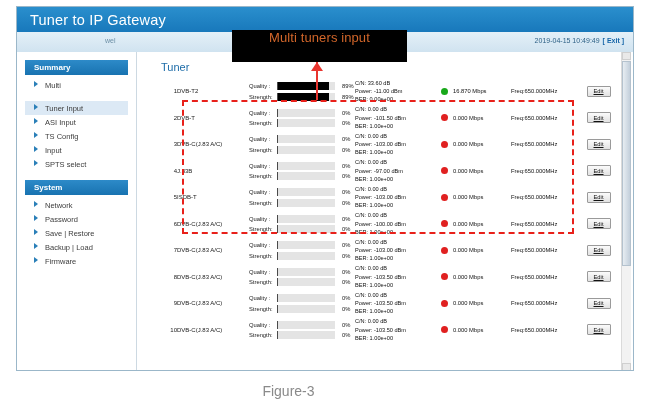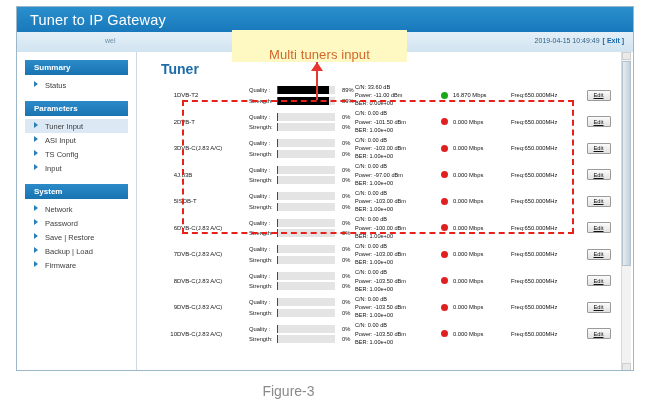--- a/index.html
+++ b/index.html
@@ -98,21 +98,21 @@
 
   
   #content{
     flex:1;position:relative;
     background:#ffffff;
     padding:9px 0 0 24px;
     box-sizing:border-box;
     overflow:hidden;
   }
   #tuner-heading{
-    font-size:14px;font-weight:bold;color:#1d6ca8;
+    font-size:11px;font-weight:normal;color:#1d6ca8;
     margin-bottom:5px;
   }
 
   
   #tuner-table{
     border-collapse:collapse;
     width:455px;
     table-layout:fixed;
   }
   #tuner-table tr{height:26.5px;}
@@ -183,22 +183,22 @@
     position:absolute;left:0;top:9px;width:9px;height:205px;
     background:#cfd9e2;
     background:linear-gradient(to right,#e7edf2 0%,#c3cfdb 100%);
     border:1px solid #b4c2ce;
     box-sizing:border-box;
   }
 
   
   #callout-box{
     position:absolute;left:232px;top:30px;width:175px;height:32px;
-    background:#fef9c3;
-    display:flex;align-items:flex-end;justify-content:center;
+    background:#000000;
+    display:flex;align-items:flex-start;justify-content:center;
     z-index:40;
   }
   #callout-box .callout-text{
     font-size:13px;color:#d2662a;letter-spacing:.1px;
   }
   #callout-arrow{
     position:absolute;left:316px;top:62px;width:2px;height:38px;
     background:#e8352f;z-index:41;
   }
   #callout-arrow-head{
@@ -239,29 +239,29 @@
     <span id="datetime-wrap">
       <span>2019-04-15 10:49:49</span><span id="exit-link">[ Exit ]</span>
     </span>
   </div>
 
   <div id="body-split">
 
     <nav id="sidebar">
         <div class="nav-group">
           <div class="nav-header">Summary</div>
-          <div class="nav-item"><span class="bullet"></span><span>Status</span></div>
+          <div class="nav-item"><span class="bullet"></span><span>Multi</span></div>
         </div>
         <div class="nav-spacer"></div>
         <div class="nav-group">
-          <div class="nav-header">Parameters</div>
           <div class="nav-item selected"><span class="bullet"></span><span>Tuner Input</span></div>
           <div class="nav-item"><span class="bullet"></span><span>ASI Input</span></div>
           <div class="nav-item"><span class="bullet"></span><span>TS Config</span></div>
           <div class="nav-item"><span class="bullet"></span><span>Input</span></div>
+          <div class="nav-item"><span class="bullet"></span><span>SPTS select</span></div>
         </div>
         <div class="nav-spacer"></div>
         <div class="nav-group">
           <div class="nav-header">System</div>
           <div class="nav-item"><span class="bullet"></span><span>Network</span></div>
           <div class="nav-item"><span class="bullet"></span><span>Password</span></div>
           <div class="nav-item"><span class="bullet"></span><span>Save | Restore</span></div>
           <div class="nav-item"><span class="bullet"></span><span>Backup | Load</span></div>
           <div class="nav-item"><span class="bullet"></span><span>Firmware</span></div>
         </div>

